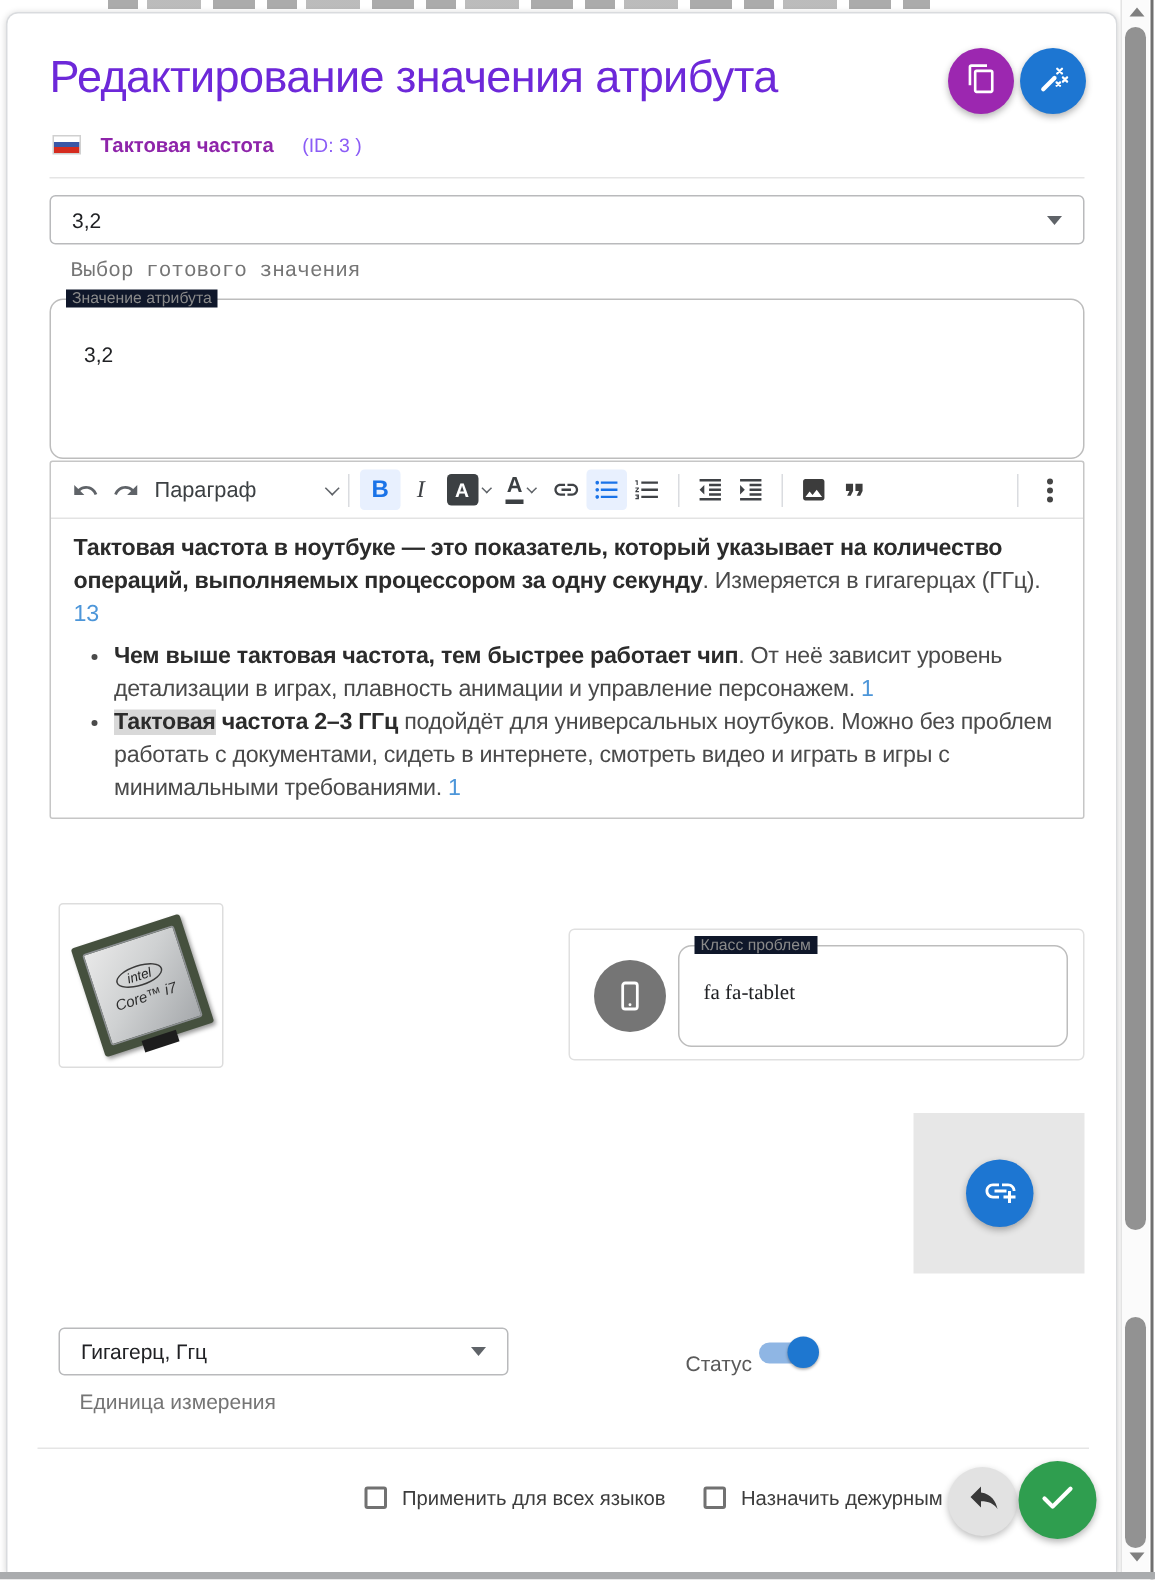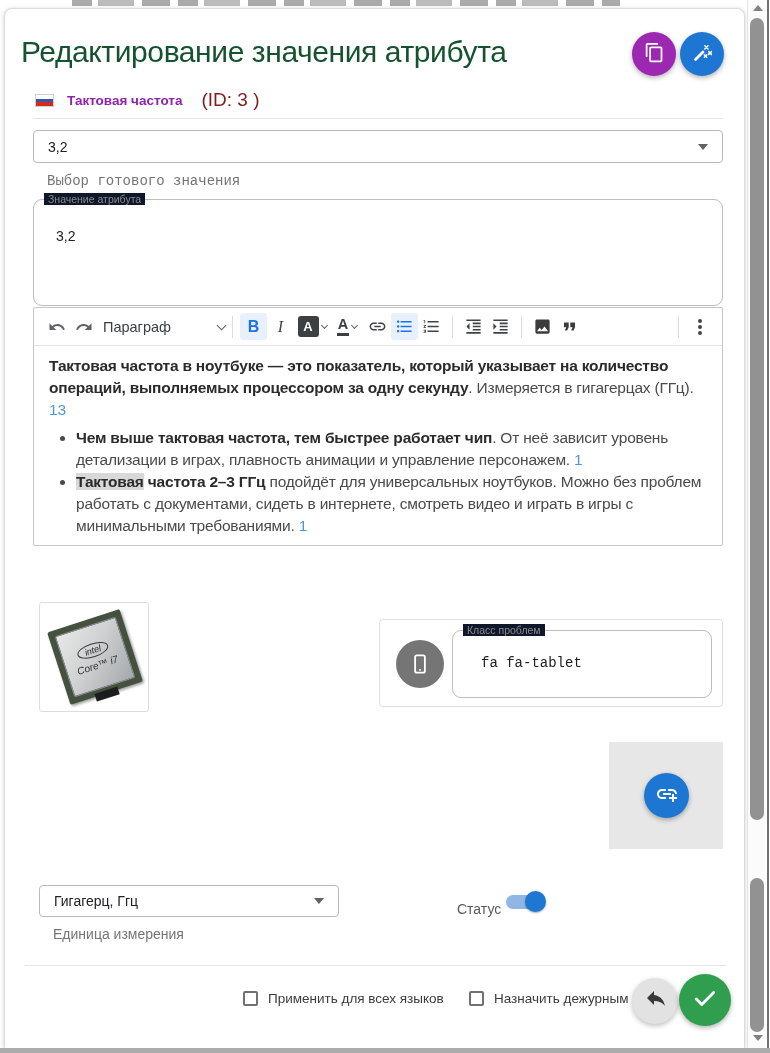--- a/index.html
+++ b/index.html
@@ -21,31 +21,31 @@
   .sb-thumb { left:2px; width:14px; background:#929292; border-radius:7px; }
   .sb-t1 { top:18px; height:802px; }
   .sb-t2 { top:878px; height:154px; }
   .edge-dark { right:1px; top:0; width:2px; height:1053px; background:#707070; }
 
   
   .modal { left:4px; top:8px; width:741px; height:1040px; background:#fff;
     border:1px solid #d9dbde; border-bottom:none; border-radius:8px 8px 0 0;
     box-shadow:0 1px 5px rgba(0,0,0,.18); }
 
-  .page-title { left:16px; top:26px; font-size:30px; color:#14532d; letter-spacing:-.4px; white-space:nowrap; }
+  .page-title { left:28px; top:26px; font-size:30px; color:#6d28d9; letter-spacing:-.4px; white-space:nowrap; }
   .cbtn { border:none; cursor:pointer; border-radius:50%; display:flex; align-items:center; justify-content:center;
     box-shadow:0 2px 5px rgba(0,0,0,.3); }
   .btn-copy { left:627px; top:23px; width:44px; height:44px; background:#9c27b0; }
   .btn-magic { left:675px; top:23px; width:44px; height:44px; background:#1d76d2; }
 
   .attr-row { left:30px; top:80px; display:flex; align-items:center; gap:13px;justify-content:space-between; }
   .flag { width:19px; height:13px; border:1px solid #d0d0d0;
     background:linear-gradient(#fff 0 33%, #3a57a6 33% 66%, #d52b1e 66% 100%); }
   .attr-link { font-size:13.5px; font-weight:bold; color:#8e24aa; cursor:pointer; }
-  .attr-id { font-size:19px; color:#7f1d1d; margin-left:6px; }
+  .attr-id { font-size:13px; color:#8b5cf6; margin-left:6px; }
 
   .hr { background:#e5e5e5; height:1px; }
   .hr1 { left:28px; top:109px; width:690px; }
   .hr3 { left:20px; top:956px; width:701px; }
 
   .select { border:1px solid #b9babc; border-radius:4px; background:#fff; display:flex; align-items:center;
     justify-content:space-between; padding:0 14px; font-size:14px; color:#202124; cursor:pointer; }
   .sel-preset { left:28px; top:121px; width:690px; height:33px; }
   .sel-unit { left:34px; top:876px; width:300px; height:32px; }
   .caret { width:0; height:0; border-left:5px solid transparent; border-right:5px solid transparent; border-top:6px solid #5f6368; }
@@ -102,21 +102,21 @@
     display:flex; flex-direction:column; align-items:center; justify-content:center; }
   .intel-oval { border:1.4px solid #3a3a3a; border-radius:50%; padding:1px 7px; font-size:9px; font-style:italic; color:#1f1f1f; }
   .core-label { font-size:10px; color:#2e2e2e; margin-top:3px; font-style:italic; }
 
   
   .icon-card { left:374px; top:610px; width:344px; height:88px; border:1px solid #e0e0e0; border-radius:4px; background:#fff; }
   .icon-circle { position:absolute; left:16px; top:20px; width:48px; height:48px; border-radius:50%; background:#757575;
     display:flex; align-items:center; justify-content:center; cursor:pointer; }
   .icon-fs { position:absolute; left:72px; top:10px; width:260px; height:68px; }
   .fs-input { position:absolute; left:16px; top:24px; width:220px; border:none; outline:none; font-size:14px; color:#202124;
-    font-family:Liberation Mono, monospace; background:transparent;margin-left:12px; }
+    font-family:Liberation Serif, serif; background:transparent; }
 
   
   .seo-box { left:28px; top:733px; width:576px; height:107px; border:1px solid #c2c2c2; background:#fff; cursor:text; }
   .seo-label { position:absolute; left:14px; top:14px; font-size:13px; color:#9a9a9a; }
   .seo-side { left:604px; top:733px; width:114px; height:107px; background:#e7e7e7; }
   .btn-link { position:absolute; left:35px; top:31px; width:45px; height:45px; background:#1d76d2; }
 
   
   .status-label { left:452px; top:892px; font-size:14px; color:#5a5a5a; }
   .toggle { left:501px; top:886px; width:37px; height:14px; border-radius:7px; background:#8fb6e4; cursor:pointer; }

